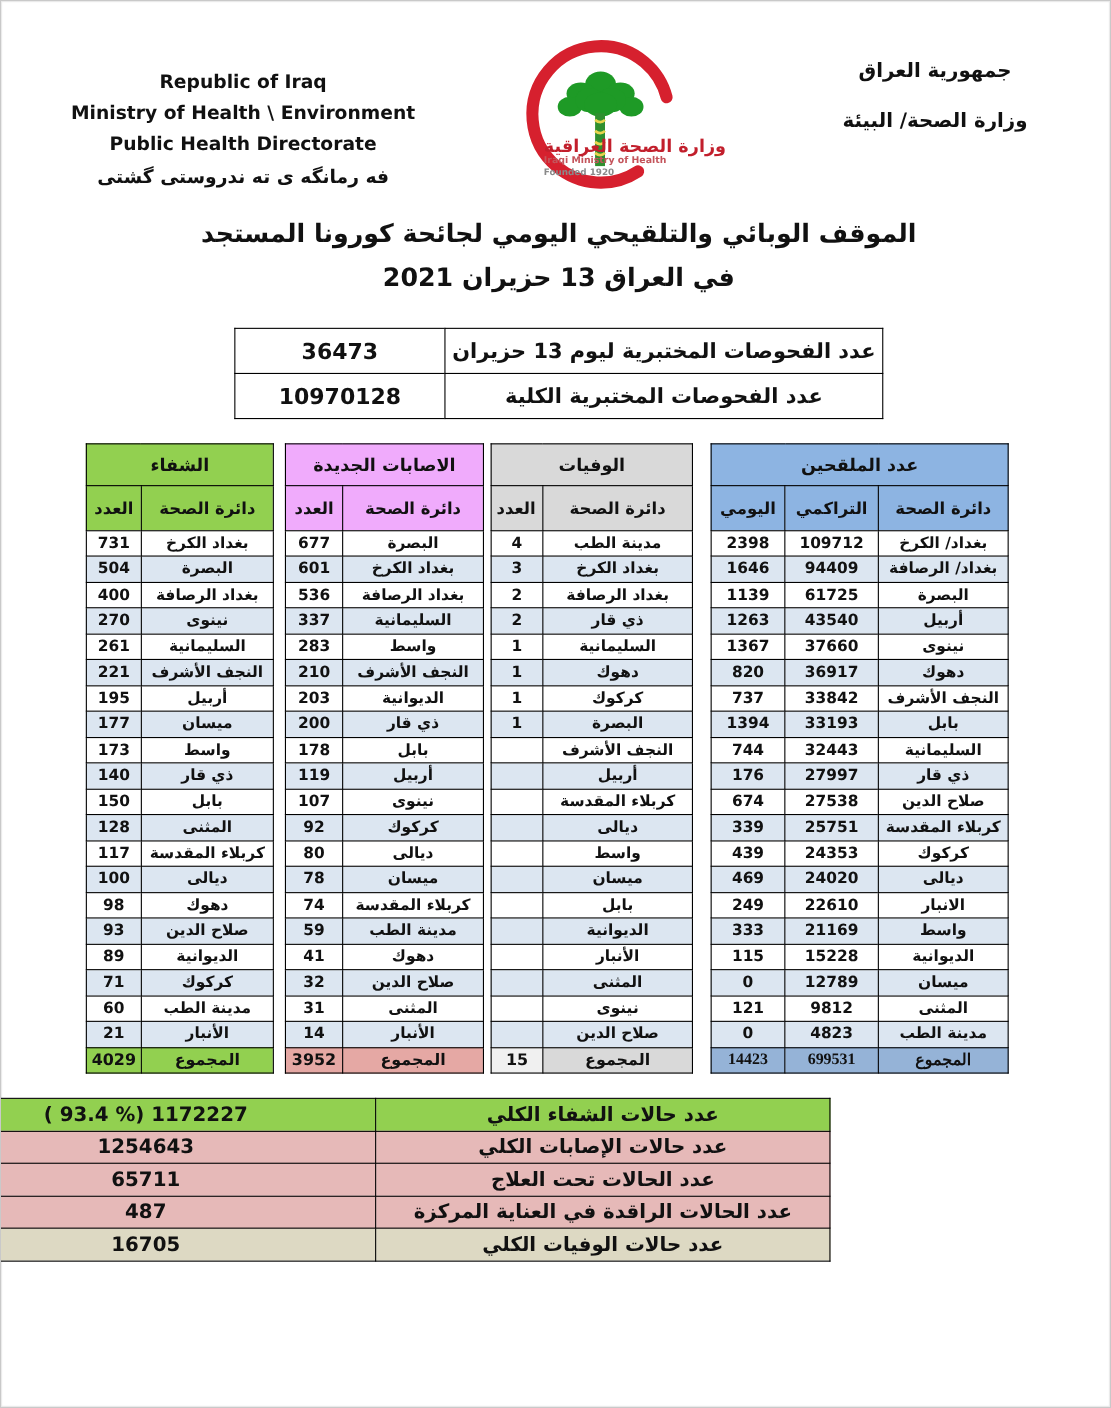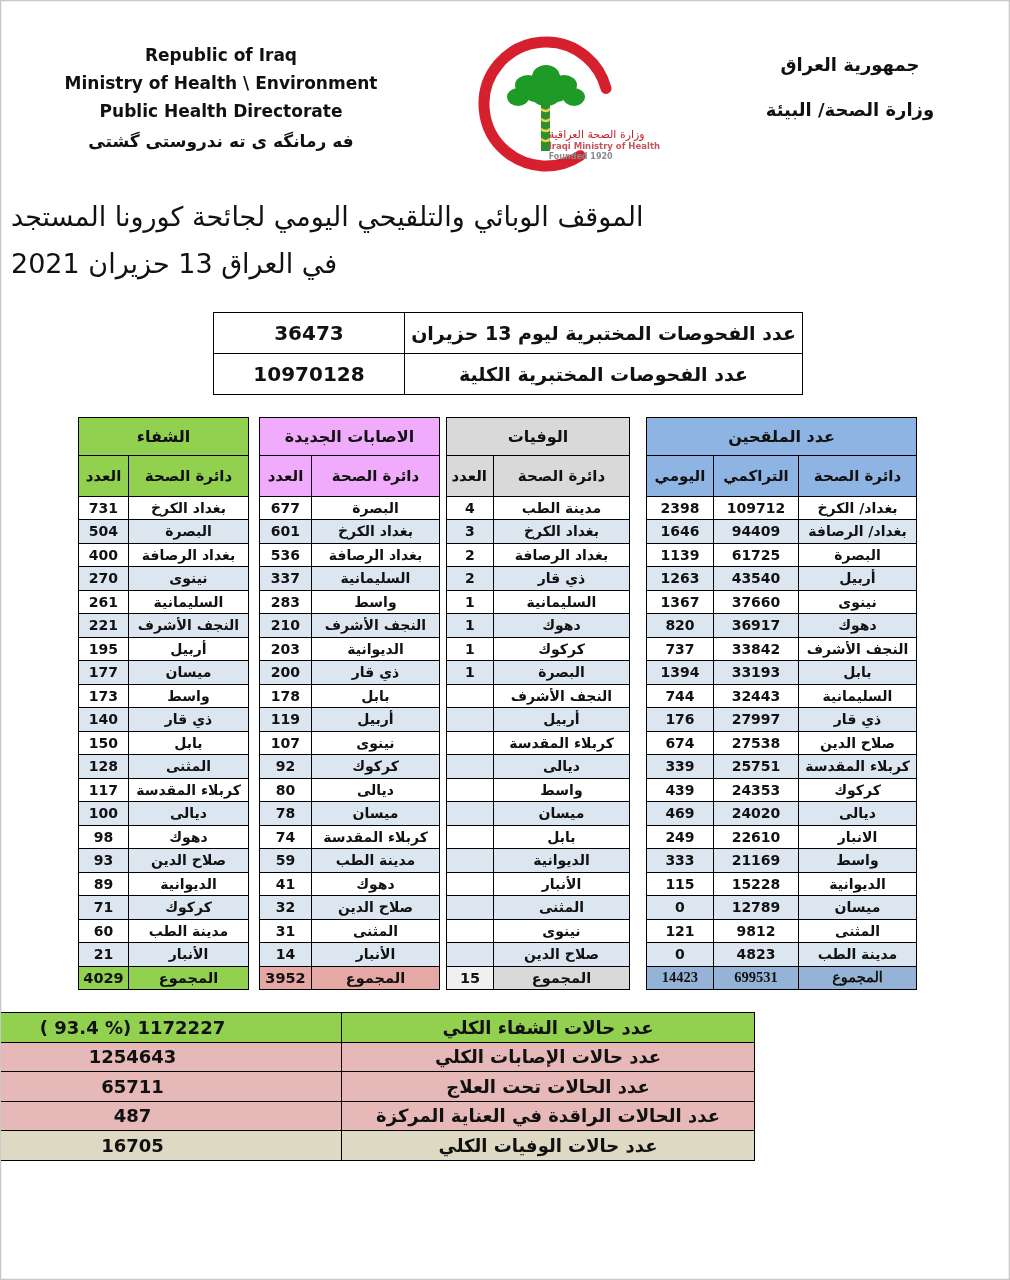--- a/index.html
+++ b/index.html
@@ -11,32 +11,32 @@
     border:1px solid #c9c9c9;
     box-shadow:inset 0 0 0 1px #eee;
     font-family:"DejaVu Sans", sans-serif;
     color:#111;
     overflow:hidden;
   }
   .inner{position:absolute;left:10px;top:0;right:4px;bottom:0;}
 
   
   header{display:flex;justify-content:space-between;align-items:flex-start;padding:28px 30px 0 50px;}
-  .h-left{width:320px;text-align:center;font-weight:bold;font-size:17px;line-height:1.65;margin-top:12px;}
+  .h-left{width:320px;text-align:center;font-weight:bold;font-size:17px;line-height:1.65;margin-top:32px;}
   .h-left .kurdish{font-size:17px;margin-top:2px;}
   .h-logo{width:190px;height:150px;position:relative;flex:0 0 auto;}
   .h-right{width:250px;text-align:center;font-weight:bold;font-size:18px;line-height:1.5;margin-top:22px;direction:rtl;}
   .h-right div{margin-bottom:18px;}
   .logo-caption{position:absolute;right:-12px;bottom:18px;text-align:left;line-height:1.15;}
-  .logo-caption .ar{color:#c21f2c;font-weight:normal;font-size:11px;direction:rtl;}
+  .logo-caption .ar{color:#c21f2c;font-weight:bold;font-size:16px;direction:rtl;}
   .logo-caption .en{color:#c4555c;font-weight:bold;font-size:8.5px;}
   .logo-caption .founded{color:#8a8a8a;font-weight:bold;font-size:8px;}
 
   
-  .title{ text-align:left;font-weight:normal;font-size:27px;direction:rtl;line-height:1.75;margin-top:14px;}
+  .title{ text-align:center;font-weight:bold;font-size:23px;direction:rtl;line-height:1.75;margin-top:14px;}
 
   
   table{border-collapse:collapse;}
   td,th{border:1.5px solid #000;padding:0 6px;white-space:nowrap;}
 
   
   .tests{direction:rtl;margin:24px auto 0 auto;width:590px;table-layout:fixed;}
   .tests td{height:40px;font-weight:bold;font-size:19px;text-align:center;}
   .tests .lbl{width:385px;}
   .tests .val{font-size:20px;}

